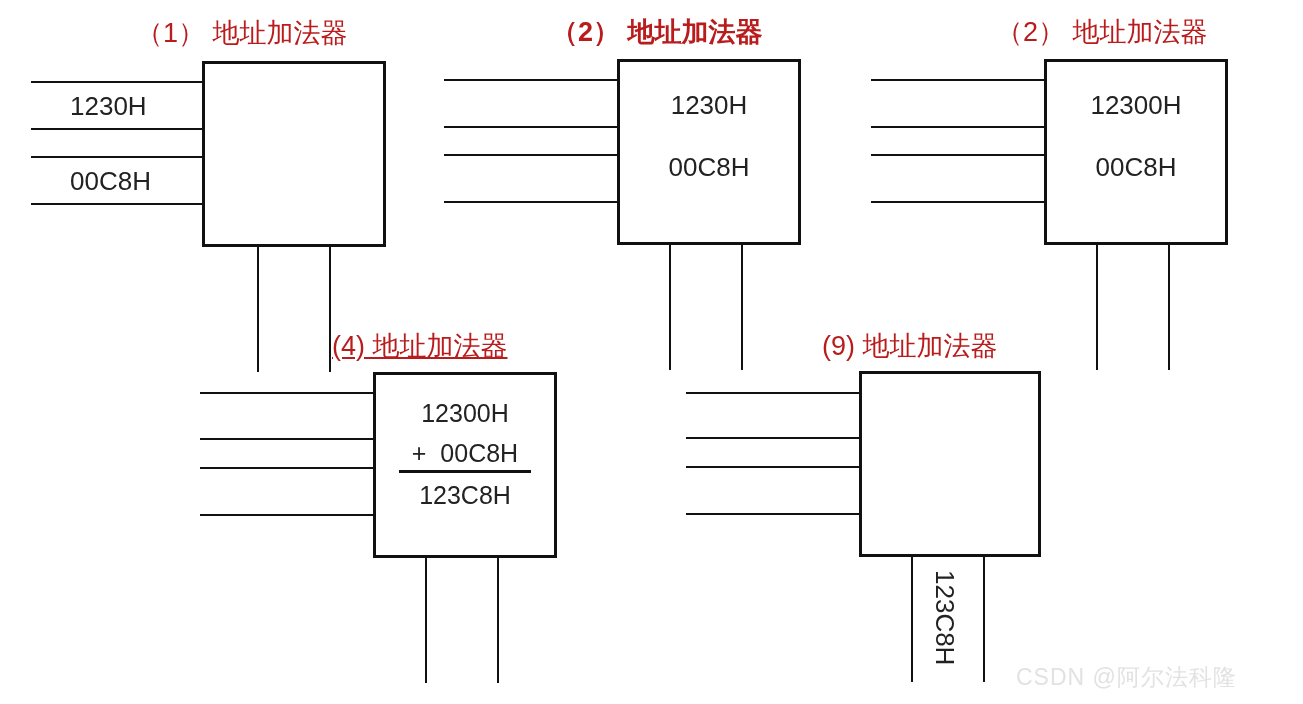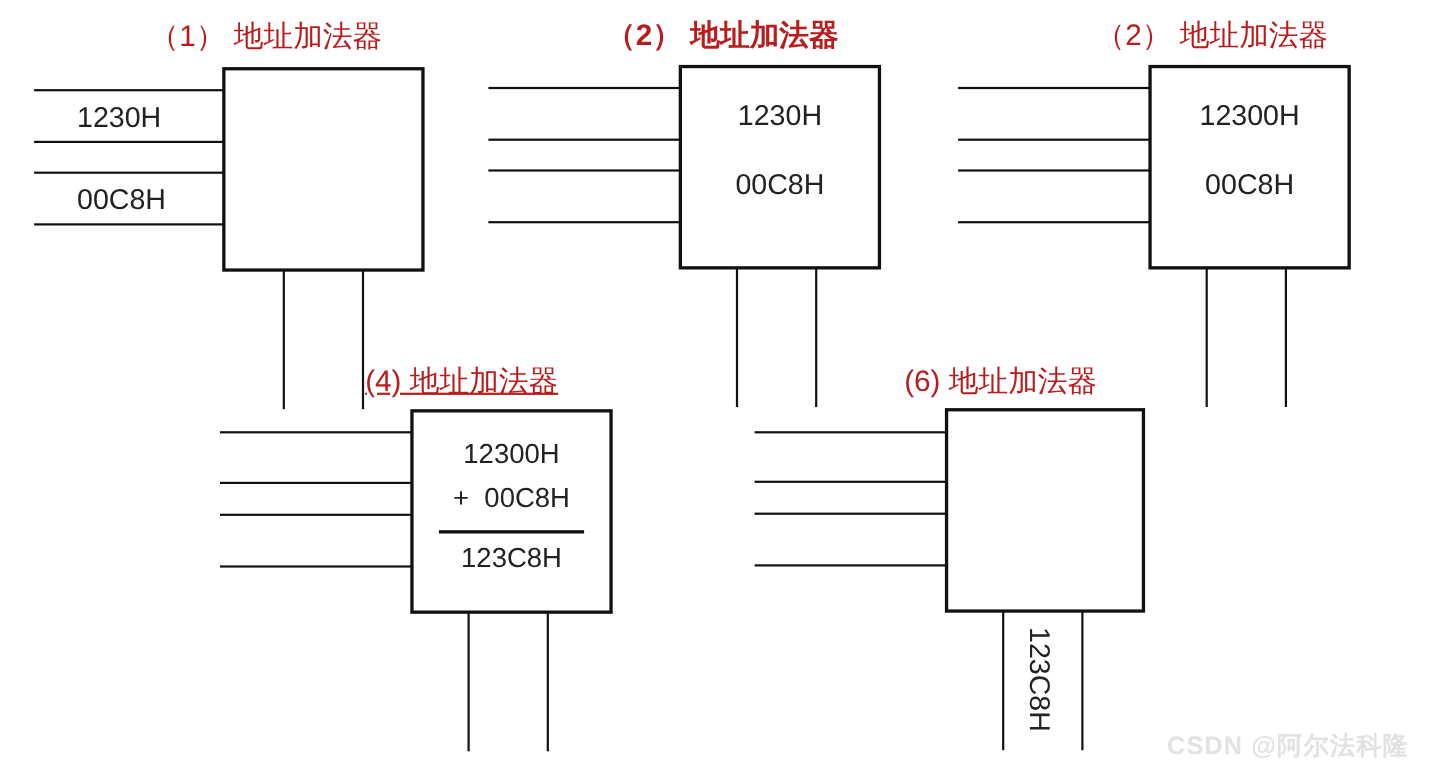--- a/index.html
+++ b/index.html
@@ -54,21 +54,21 @@
     align-items: center;
     font-size: 25px;
     line-height: 1;
     color: #222222;
   }
   .sum-row {
     white-space: pre;
     letter-spacing: 0px;
   }
   .sum-row.r1 { margin-bottom: 15px; }
-  .sum-row.r2 { margin-bottom: 16px; }
+  .sum-row.r2 { margin-bottom: 4px; }
   .sum-rule {
     width: 132px;
     height: 3px;
     background: #111111;
     margin-bottom: 10px;
   }
   
   .wire-h {
     position: absolute;
     height: 0;
@@ -178,30 +178,30 @@
     <div class="wire-h" style="left:200px; top:392px; width:175px;"></div>
     <div class="wire-h" style="left:200px; top:438px; width:175px;"></div>
     <div class="wire-h" style="left:200px; top:467px; width:175px;"></div>
     <div class="wire-h" style="left:200px; top:514px; width:175px;"></div>
 
     <div class="wire-v" style="left:425px; top:557px; height:126px;"></div>
     <div class="wire-v" style="left:497px; top:557px; height:126px;"></div>
   </div>
 
   <div class="block">
-    <div class="block-title" style="left:822px; top:333px;">(6) 地址加法器</div>
+    <div class="block-title" style="left:822px; top:333px;">(9) 地址加法器</div>
 
     <div class="block-box" style="left:859px; top:371px; width:182px; height:186px;"></div>
 
     <div class="wire-h" style="left:686px; top:392px; width:175px;"></div>
     <div class="wire-h" style="left:686px; top:437px; width:175px;"></div>
     <div class="wire-h" style="left:686px; top:466px; width:175px;"></div>
     <div class="wire-h" style="left:686px; top:513px; width:175px;"></div>
 
     <div class="wire-v" style="left:911px; top:556px; height:126px;"></div>
     <div class="wire-v" style="left:983px; top:556px; height:126px;"></div>
 
     <div class="rot-label" style="left:958px; top:570px;">123C8H</div>
   </div>
 
-  <div class="watermark" style="left:1061px; top:666px;font-weight:bold;">CSDN @阿尔法科隆</div>
+  <div class="watermark" style="left:1016px; top:666px;">CSDN @阿尔法科隆</div>
 
 </div>
 
 </body></html>

